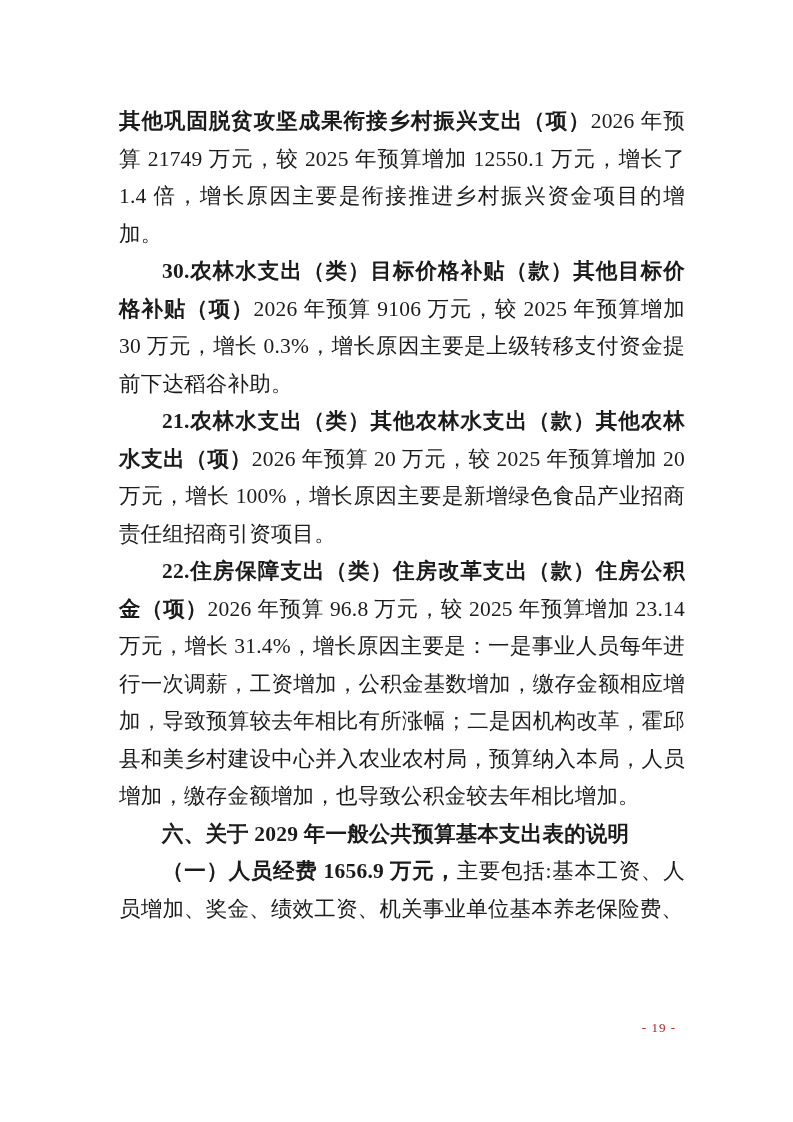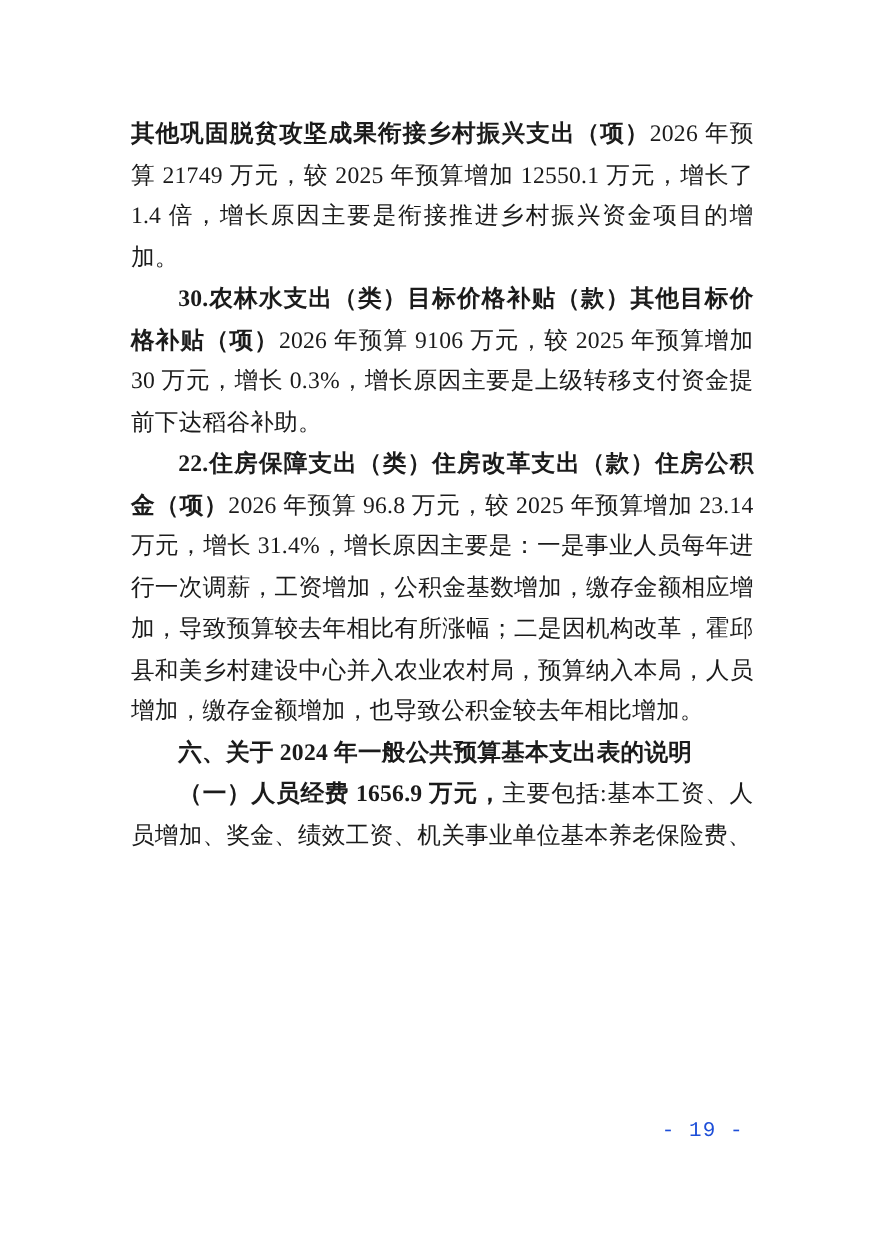--- a/index.html
+++ b/index.html
@@ -35,41 +35,42 @@
   .para.no-indent {
     text-indent: 0;
   }
   .bold {
     font-weight: bold;
   }
   .page-number {
     position: absolute;
     top: 1018px;
     right: 117px;
-    font-size: 19px;
+    font-size: 13px;
     line-height: 20px;
-    color: #1d4ed8;
+    color: #b91c1c;
     letter-spacing: 1px;
-    font-family: Liberation Mono, monospace;
+    font-family: Liberation Serif, serif;
   }
 </style>
 </head>
 <body>
 
 <div class="page">
   <div class="content">
 
     <p class="para no-indent"><span class="bold">其他巩固脱贫攻坚成果衔接乡村振兴支出（项）</span><span>2026 年预算 21749 万元，较 2025 年预算增加 12550.1 万元，增长了 1.4 倍，增长原因主要是衔接推进乡村振兴资金项目的增加。</span></p>
 
     <p class="para"><span class="bold">30.农林水支出（类）目标价格补贴（款）其他目标价格补贴（项）</span><span>2026 年预算 9106 万元，较 2025 年预算增加 30 万元，增长 0.3%，增长原因主要是上级转移支付资金提前下达稻谷补助。</span></p>
 
+    <p class="para"><span class="bold">21.农林水支出（类）其他农林水支出（款）其他农林水支出（项）</span><span>2026 年预算 20 万元，较 2025 年预算增加 20 万元，增长 100%，增长原因主要是新增绿色食品产业招商责任组招商引资项目。</span></p>
 
     <p class="para"><span class="bold">22.住房保障支出（类）住房改革支出（款）住房公积金（项）</span><span>2026 年预算 96.8 万元，较 2025 年预算增加 23.14 万元，增长 31.4%，增长原因主要是：一是事业人员每年进行一次调薪，工资增加，公积金基数增加，缴存金额相应增加，导致预算较去年相比有所涨幅；二是因机构改革，霍邱县和美乡村建设中心并入农业农村局，预算纳入本局，人员增加，缴存金额增加，也导致公积金较去年相比增加。</span></p>
 
-    <p class="para"><span class="bold">六、关于 2024 年一般公共预算基本支出表的说明</span></p>
+    <p class="para"><span class="bold">六、关于 2029 年一般公共预算基本支出表的说明</span></p>
 
 
     <p class="para"><span class="bold">（一）人员经费 1656.9 万元，</span><span>主要包括:基本工资、人员增加、奖金、绩效工资、机关事业单位基本养老保险费、</span></p>
 
   </div>
 
   <div class="page-number">- 19 -</div>
 </div>
 
 </body></html>

